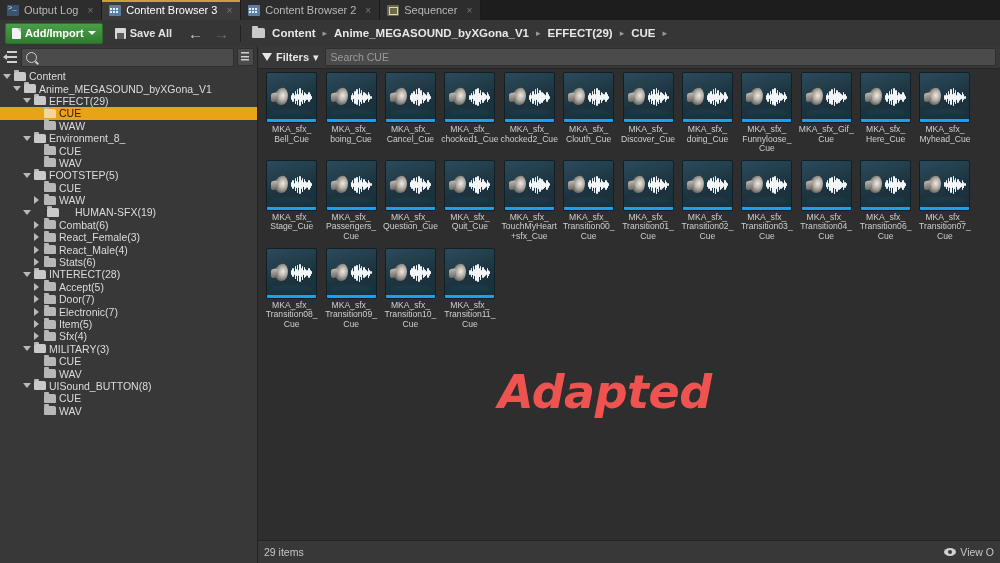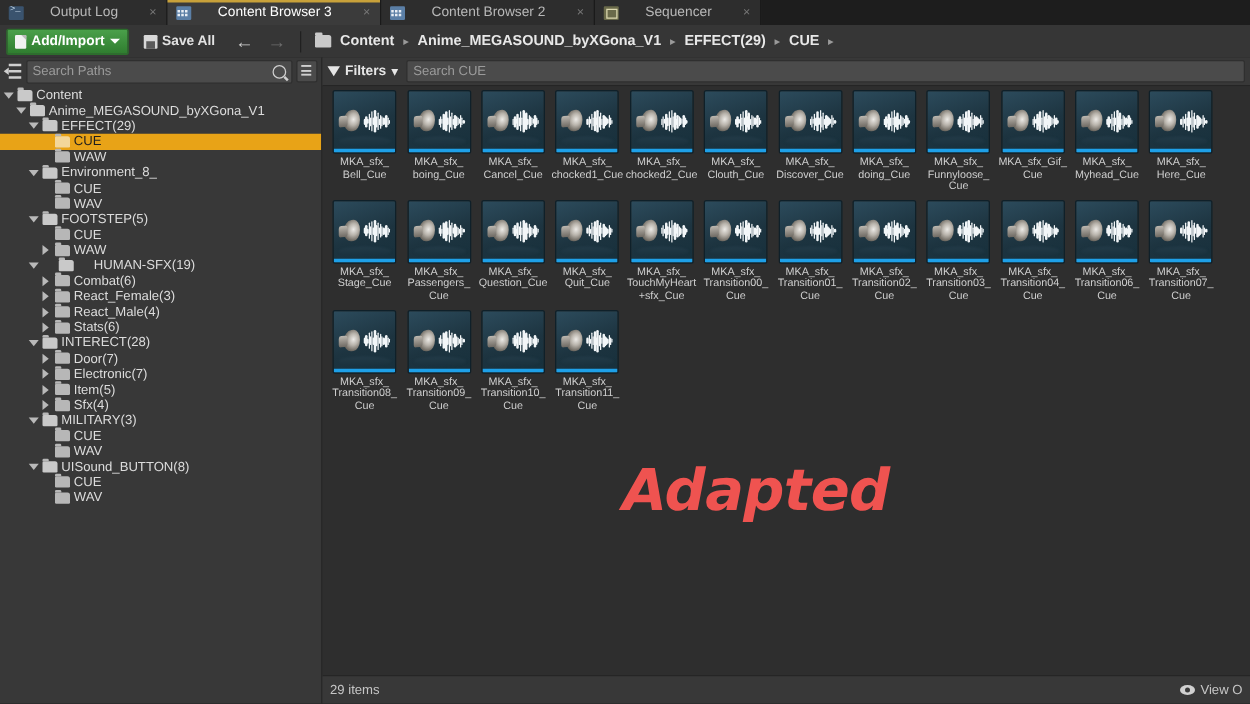--- a/index.html
+++ b/index.html
@@ -11,21 +11,21 @@
     -webkit-font-smoothing:antialiased;
   }
   .app{position:relative;width:1000px;height:563px;overflow:hidden;background:#262626;}
 
   
   .tabbar{
     position:absolute;left:0;top:0;width:1000px;height:20px;
     background:#1d1d1d;display:flex;align-items:flex-end;
   }
   .tab{
-    height:20px;display:flex;align-items:center;gap:21px;
+    height:20px;display:flex;align-items:center;gap:5px;
     padding:0 8px 0 7px;box-sizing:border-box;
     background:#2d2d2d;border-right:1px solid #1a1a1a;
     color:#b8b8b8;font-size:11px;white-space:nowrap;
     position:relative;
     margin-top:48px;
   }
   .tab.active{background:#3b3b3b;color:#ffffff;}
   .tab.active:before{
     content:"";position:absolute;left:0;right:0;top:0;height:2px;background:#c8a13a;
   }
@@ -255,21 +255,20 @@
         <span class="sep">▸</span>
         <span>CUE</span>
         <span class="sep">▸</span>
       </div>
   </div>
 
   <div class="left">
     <div class="searchrow">
       <span class="listico"></span>
       <div class="searchbox">
-        <span class="txt">Search Paths</span>
         <span class="mag"></span>
       </div>
       <span class="optbtn"></span>
     </div>
     <div class="tree" id="tree">
         <div class="trow" style="padding-left: 2px;">
           <span class="tw">
             <span class="arr-open"></span>
           </span>
           <span class="tfold open"></span>
@@ -369,20 +368,27 @@
           </span>
           <span class="tfold"></span>
           <span>Stats(6)</span>
         </div>
         <div class="trow" style="padding-left: 22px;">
           <span class="tw">
             <span class="arr-open"></span>
           </span>
           <span class="tfold open"></span>
           <span>INTERECT(28)</span>
+        </div>
+        <div class="trow" style="padding-left: 32px;">
+          <span class="tw">
+            <span class="arr-closed"></span>
+          </span>
+          <span class="tfold"></span>
+          <span>Accept(5)</span>
         </div>
         <div class="trow" style="padding-left: 32px;">
           <span class="tw">
             <span class="arr-closed"></span>
           </span>
           <span class="tfold"></span>
           <span>Door(7)</span>
         </div>
         <div class="trow" style="padding-left: 32px;">
           <span class="tw">
@@ -744,48 +750,48 @@
                 <i style="left: 11.5px; height: 5px; bottom: 7.5px;"></i>
                 <i style="left: 12.65px; height: 11px; bottom: 4.5px;"></i>
                 <i style="left: 13.8px; height: 8px; bottom: 6px;"></i>
                 <i style="left: 14.95px; height: 6px; bottom: 7px;"></i>
                 <i style="left: 16.1px; height: 4px; bottom: 8px;"></i>
                 <i style="left: 17.25px; height: 10px; bottom: 5px;"></i>
                 <i style="left: 18.4px; height: 6px; bottom: 7px;"></i>
                 <i style="left: 19.55px; height: 3px; bottom: 8.5px;"></i>
               </div>
             </div>
+            <div class="clabel">MKA_​sfx_​Here_​Cue</div>
+          </div>
+          <div class="cell">
+            <div class="thumb">
+              <div class="reflect"></div>
+              <div class="spk"></div>
+              <div class="wave">
+                <i style="left: 0px; height: 5px; bottom: 7.5px;"></i>
+                <i style="left: 1.15px; height: 9px; bottom: 5.5px;"></i>
+                <i style="left: 2.3px; height: 4px; bottom: 8px;"></i>
+                <i style="left: 3.45px; height: 13px; bottom: 3.5px;"></i>
+                <i style="left: 4.6px; height: 7px; bottom: 6.5px;"></i>
+                <i style="left: 5.75px; height: 16px; bottom: 2px;"></i>
+                <i style="left: 6.9px; height: 6px; bottom: 7px;"></i>
+                <i style="left: 8.05px; height: 18px; bottom: 1px;"></i>
+                <i style="left: 9.2px; height: 9px; bottom: 5.5px;"></i>
+                <i style="left: 10.35px; height: 14px; bottom: 3px;"></i>
+                <i style="left: 11.5px; height: 5px; bottom: 7.5px;"></i>
+                <i style="left: 12.65px; height: 11px; bottom: 4.5px;"></i>
+                <i style="left: 13.8px; height: 8px; bottom: 6px;"></i>
+                <i style="left: 14.95px; height: 6px; bottom: 7px;"></i>
+                <i style="left: 16.1px; height: 4px; bottom: 8px;"></i>
+                <i style="left: 17.25px; height: 10px; bottom: 5px;"></i>
+                <i style="left: 18.4px; height: 6px; bottom: 7px;"></i>
+                <i style="left: 19.55px; height: 3px; bottom: 8.5px;"></i>
+              </div>
+            </div>
             <div class="clabel">MKA_​sfx_​Myhead_​Cue</div>
-          </div>
-          <div class="cell">
-            <div class="thumb">
-              <div class="reflect"></div>
-              <div class="spk"></div>
-              <div class="wave">
-                <i style="left: 0px; height: 5px; bottom: 7.5px;"></i>
-                <i style="left: 1.15px; height: 9px; bottom: 5.5px;"></i>
-                <i style="left: 2.3px; height: 4px; bottom: 8px;"></i>
-                <i style="left: 3.45px; height: 13px; bottom: 3.5px;"></i>
-                <i style="left: 4.6px; height: 7px; bottom: 6.5px;"></i>
-                <i style="left: 5.75px; height: 16px; bottom: 2px;"></i>
-                <i style="left: 6.9px; height: 6px; bottom: 7px;"></i>
-                <i style="left: 8.05px; height: 18px; bottom: 1px;"></i>
-                <i style="left: 9.2px; height: 9px; bottom: 5.5px;"></i>
-                <i style="left: 10.35px; height: 14px; bottom: 3px;"></i>
-                <i style="left: 11.5px; height: 5px; bottom: 7.5px;"></i>
-                <i style="left: 12.65px; height: 11px; bottom: 4.5px;"></i>
-                <i style="left: 13.8px; height: 8px; bottom: 6px;"></i>
-                <i style="left: 14.95px; height: 6px; bottom: 7px;"></i>
-                <i style="left: 16.1px; height: 4px; bottom: 8px;"></i>
-                <i style="left: 17.25px; height: 10px; bottom: 5px;"></i>
-                <i style="left: 18.4px; height: 6px; bottom: 7px;"></i>
-                <i style="left: 19.55px; height: 3px; bottom: 8.5px;"></i>
-              </div>
-            </div>
-            <div class="clabel">MKA_​sfx_​Here_​Cue</div>
           </div>
           <div class="cell">
             <div class="thumb">
               <div class="reflect"></div>
               <div class="spk"></div>
               <div class="wave">
                 <i style="left: 0px; height: 5px; bottom: 7.5px;"></i>
                 <i style="left: 1.15px; height: 9px; bottom: 5.5px;"></i>
                 <i style="left: 2.3px; height: 4px; bottom: 8px;"></i>
                 <i style="left: 3.45px; height: 13px; bottom: 3.5px;"></i>

